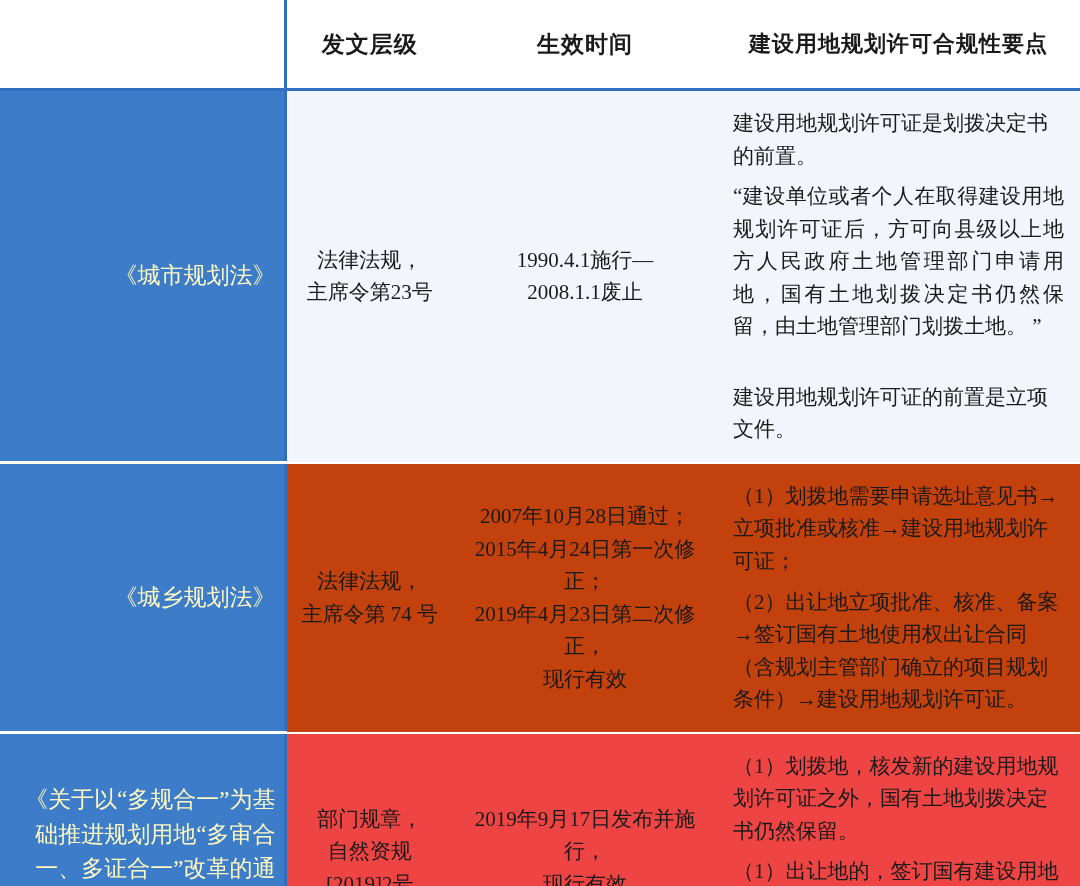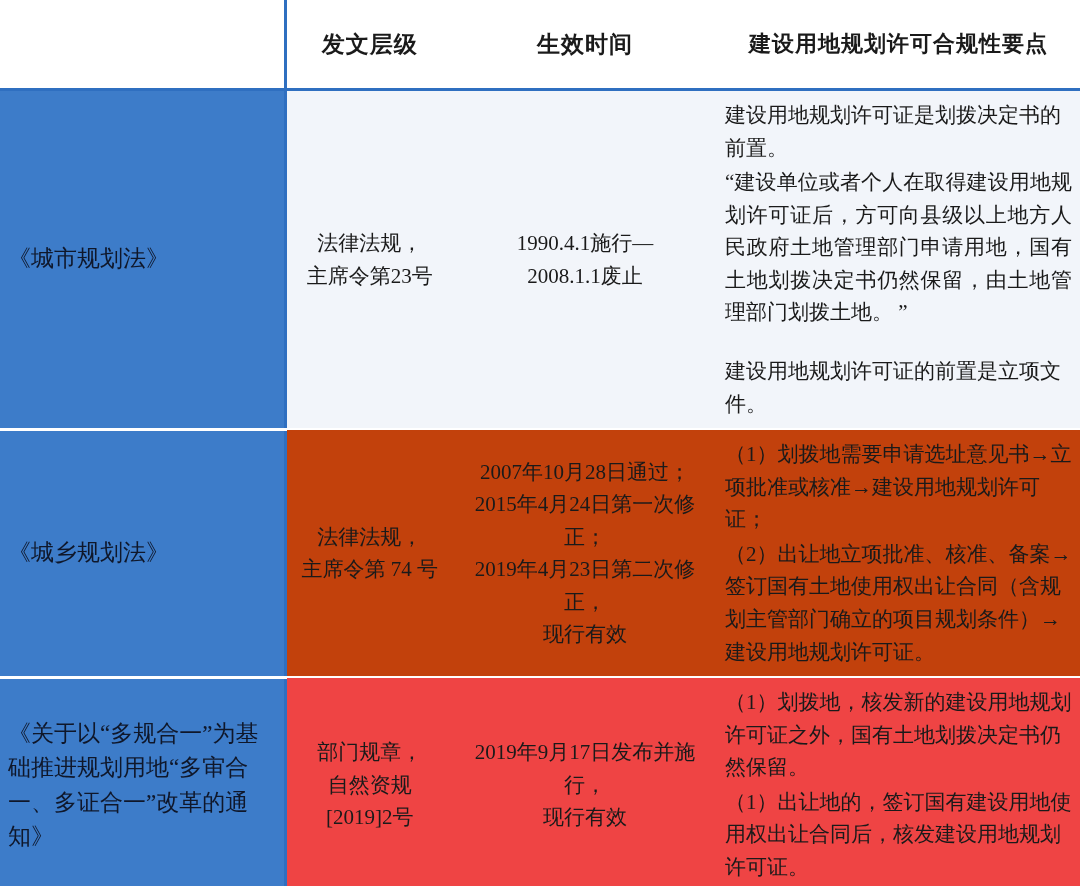--- a/index.html
+++ b/index.html
@@ -47,23 +47,23 @@
     letter-spacing: 1px;
   }
   .hdr-cell.last {
     font-size: 22px;
     margin-top: 44px;
   }
 
   
   .name-cell {
     background: #3d7cc9;
-    color: #0f172a;
+    color: #fef9c3;
     font-size: 23px;
-    text-align: left;
+    text-align: right;
     line-height: 1.5;
     border-right: 3px solid #2f6fc0;
     border-bottom: 3px solid #ffffff;
     padding: 10px 12px;
   }
   .name-cell.last-row {
     border-bottom: none;
   }
 
   
@@ -78,21 +78,21 @@
     text-align: center;
   }
   .data-cell.body {
     text-align: left;
   }
   .row-a .data-cell { background: #f2f5fa; }
   .row-b .data-cell { background: #c2410c; }
   .row-c .data-cell { background: #ef4444; }
 
   .cell-para {
-    margin: 0;
+    margin: 8px;
   }
   .cell-para + .cell-para {
     margin-top: 0.1em;
   }
   .spacer-para {
     height: 22px;
   }
   .quoted {
     text-align: justify;
     text-justify: inter-ideograph;

